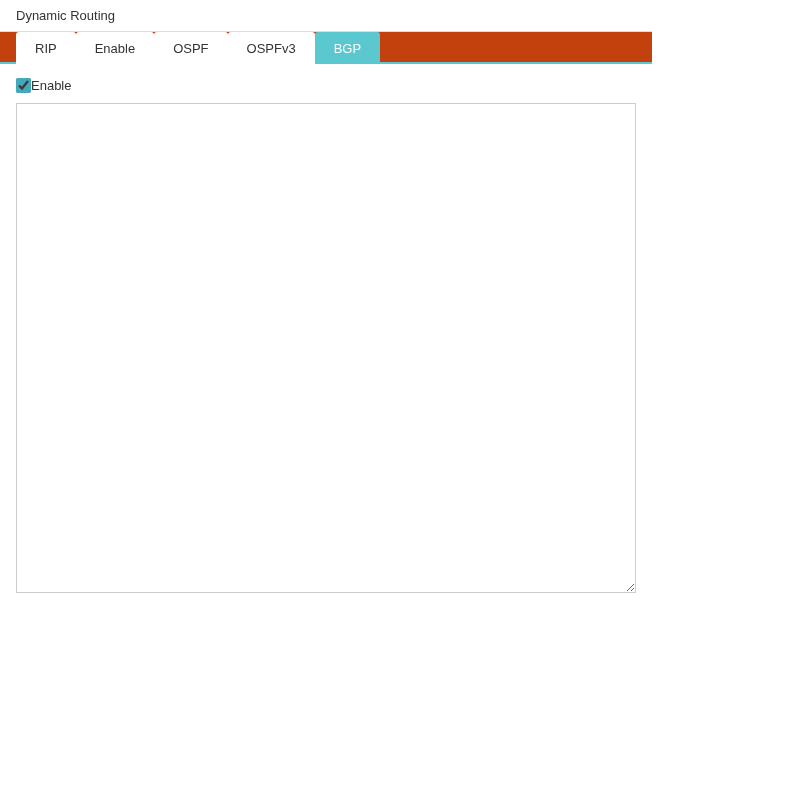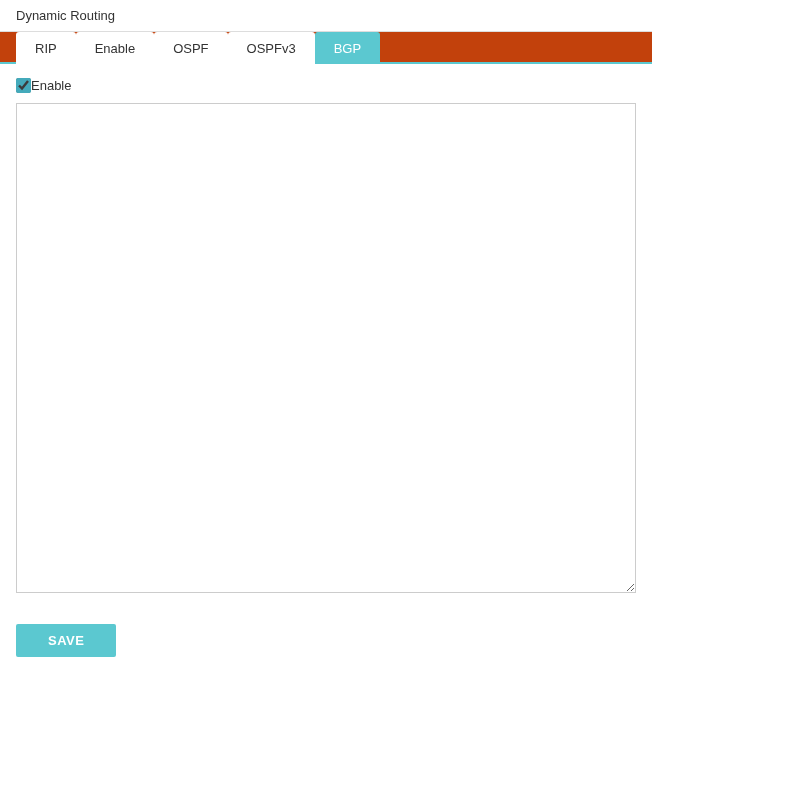--- a/index.html
+++ b/index.html
@@ -187,17 +187,14 @@
     <div class="section-enable-row">
       <input type="checkbox" checked="" style="">
       <span class="section-enable-label">Enable</span>
     </div>
 
     
     <textarea class="config-textarea" spellcheck="false" style=""></textarea>
 
   </div>
 
-  <div class="save-bar">
-    <button class="save-button">SAVE</button>
-  </div>
 
 </div>
 
 </body></html>

